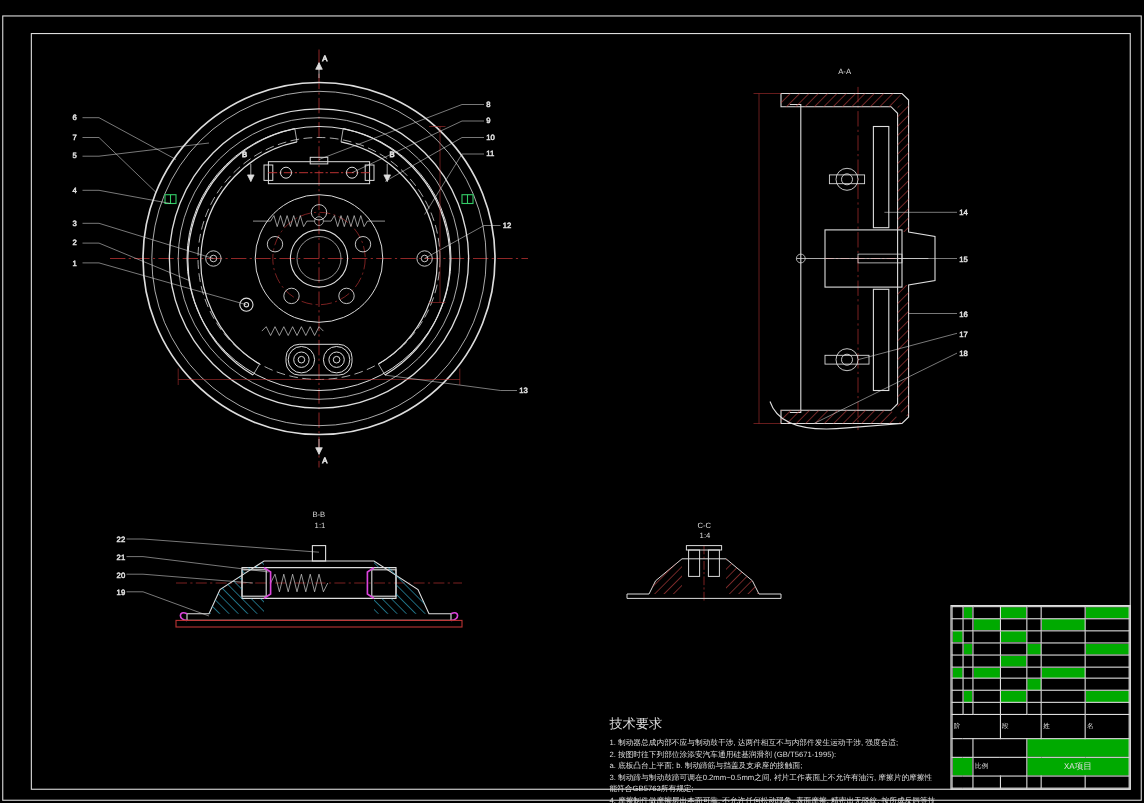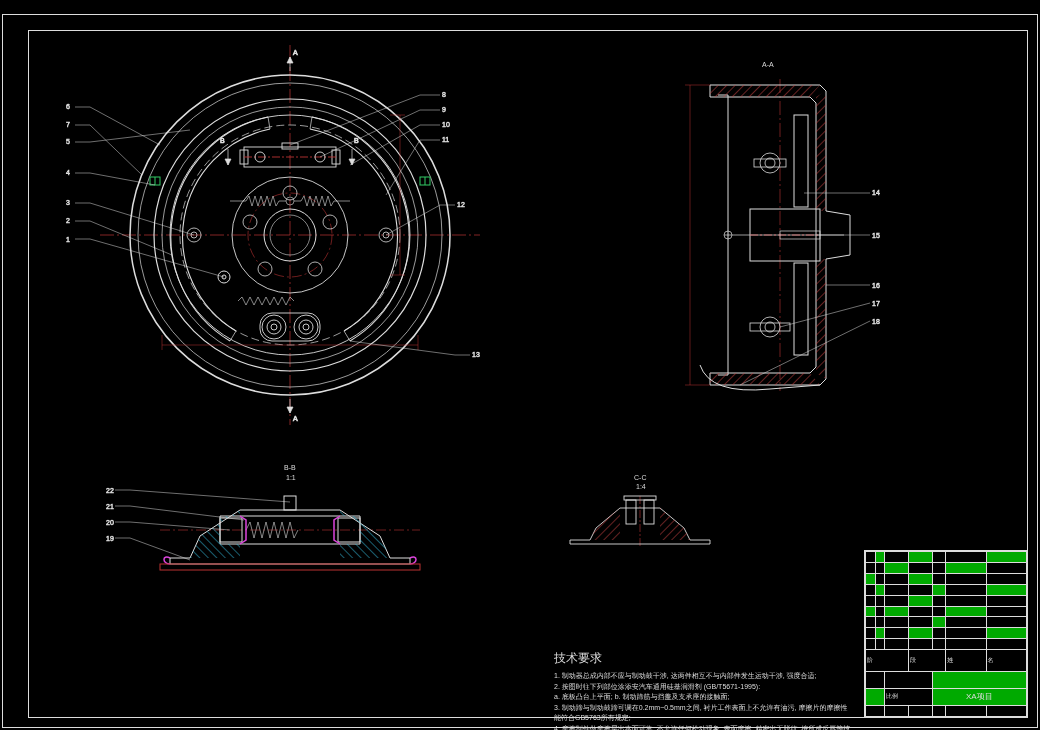--- a/index.html
+++ b/index.html
@@ -3,21 +3,21 @@
 <meta charset="utf-8">
 <style>
   * { box-sizing: border-box; margin: 0; padding: 0; }
   html, body { width: 1040px; height: 730px; background: #000; overflow: hidden; font-family: "SimSun", sans-serif; }
   .viewport { position: relative; width: 1040px; height: 730px; background: #000; }
   .outer-frame { position: absolute; left: 2px; top: 14px; width: 1036px; height: 714px; border: 1px solid #ddd; }
   .inner-frame { position: absolute; left: 28px; top: 30px; right: 12px; bottom: 12px; border: 1px solid #ddd; }
   svg { position: absolute; left: 0; top: 0; }
   .tech-req { position: absolute; left: 554px; top: 602px; width: 300px; color: #ddd; font-size: 7px; line-height: 1.5; margin-top: 47px; }
   .tech-req .title { font-size: 12px; margin-bottom: 4px; }
-  .title-block { position: absolute; right: 12px; bottom: 12px; width: 164px; height: 168px; border: 1px solid #ddd; font-size: 6px; color: #ddd; }
+  .title-block { position: absolute; right: 12px; bottom: 12px; width: 164px; height: 168px; border: 1px solid #ddd; font-size: 6px; color: #ddd; font-family: Liberation Mono, monospace; }
   .title-block table { width: 100%; height: 100%; border-collapse: collapse; }
   .title-block td { border: 1px solid #ddd; padding: 0 1px; overflow: hidden; height: 9px; }
   .green-cell { background: #0a0; }
   .callout { fill: #ddd; font-size: 7px; font-family: sans-serif; }
 </style>
 </head>
 <body>
 
 <div class="viewport">
   <div class="outer-frame"></div>

